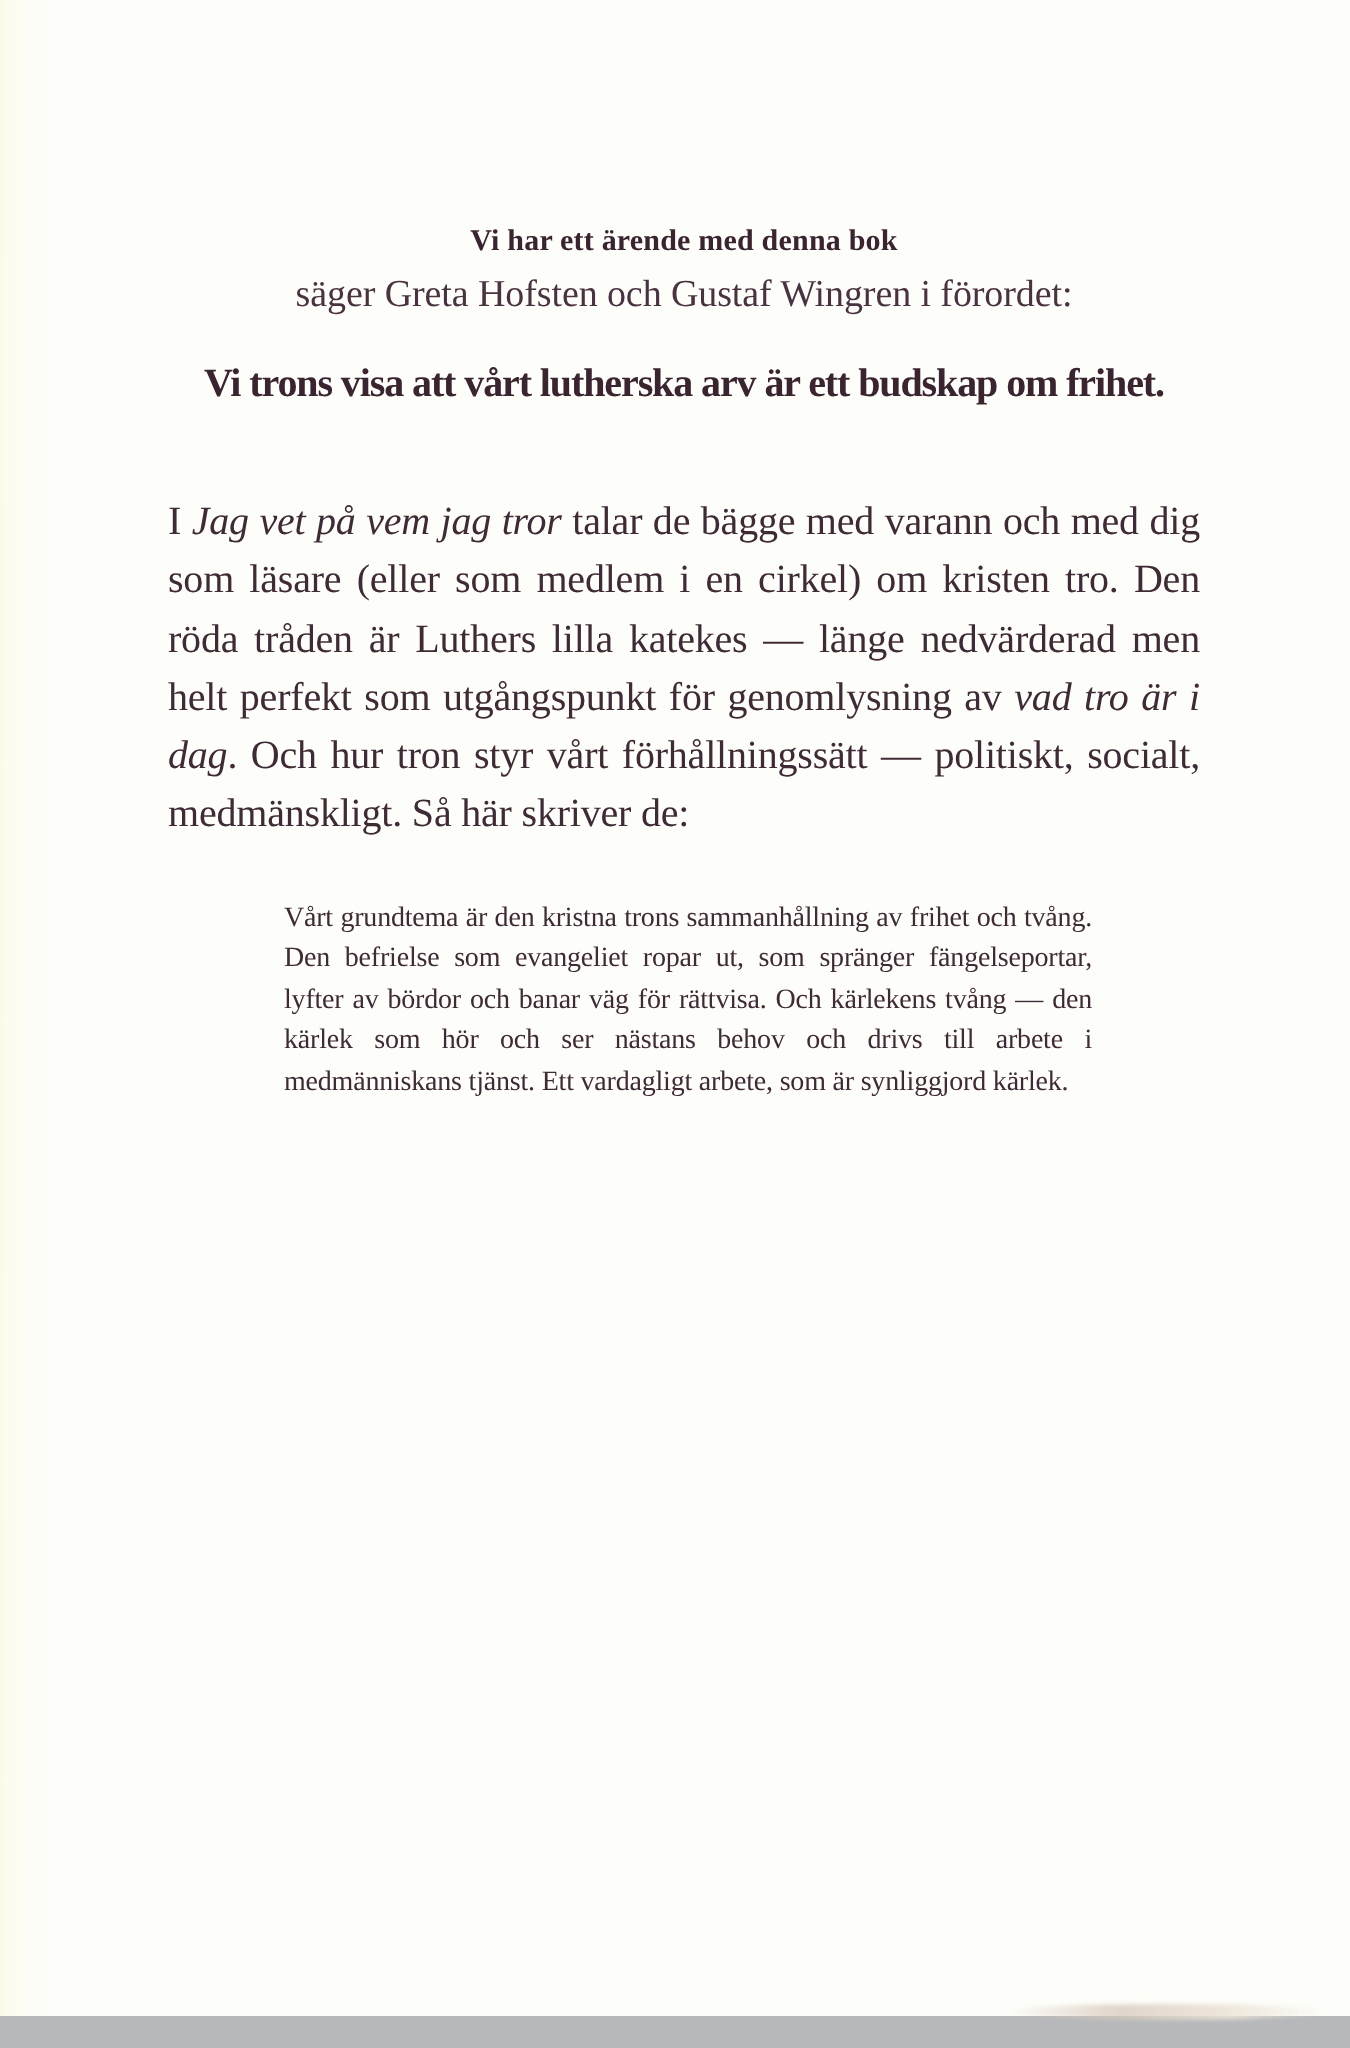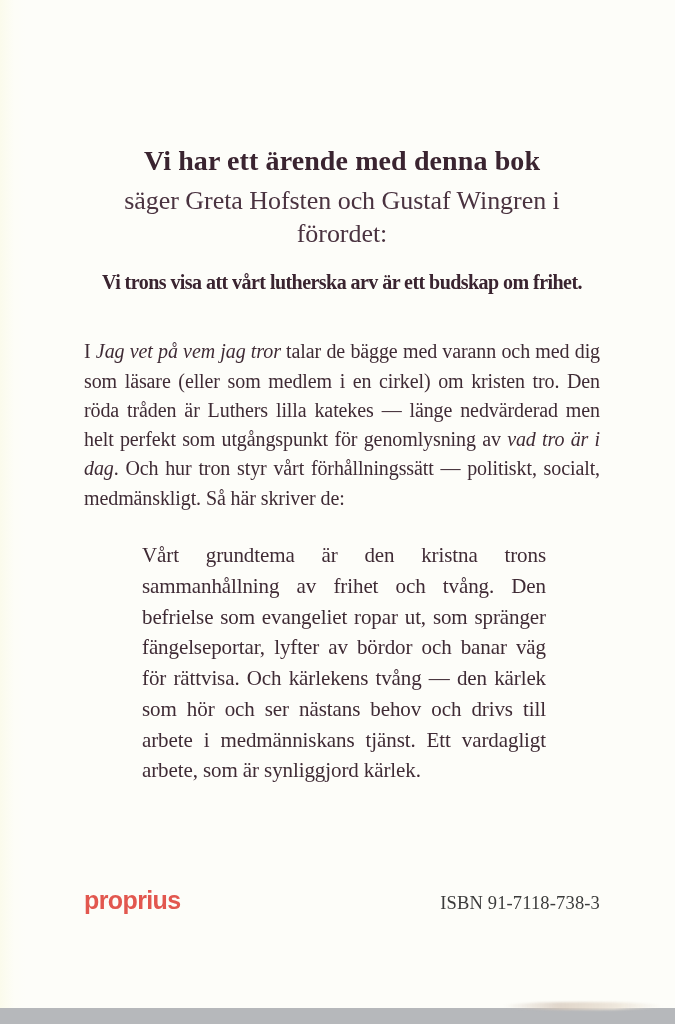--- a/index.html
+++ b/index.html
@@ -67,31 +67,30 @@
     width: 516px;
   }
 
   
   .headline-block {
     padding-top: 112px;
     text-align: center;
   }
 
   .headline-main {
-    font-size: 28px;
+    font-size: 15px;
     font-weight: bold;
     color: #3a2430;
     letter-spacing: 0.1px;
     line-height: 1.24;
-    margin-top: 32px;
   }
 
   .headline-sub {
     margin-top: 5px;
-    font-size: 26px;
+    font-size: 19px;
     font-weight: normal;
     color: #4a3340;
     line-height: 1.28;
     letter-spacing: -0.05px;
   }
 
   .headline-claim {
     margin-top: 20px;
     font-size: 20px;
     font-weight: bold;
@@ -115,21 +114,21 @@
 
   .body-paragraph em {
     font-style: italic;
   }
 
   
   .quote-block {
     margin-top: 27px;
     margin-left: 58px;
     width: 404px;
-    font-size: 21px;
+    font-size: 14px;
     line-height: 1.465;
     color: #3f2b35;
     text-align: justify;
     text-justify: inter-word;
     letter-spacing: -0.1px;
     hyphens: none;
   }
 
   
   .footer {
@@ -172,21 +171,17 @@
       <div class="headline-sub">säger Greta Hofsten och Gustaf Wingren i förordet:</div>
       <div class="headline-claim">Vi trons visa att vårt lutherska arv är ett budskap om frihet.</div>
     </div>
 
     <p class="body-paragraph"><span>I </span><em>Jag vet på vem jag tror</em><span> talar de bägge med varann och med dig som läsare (eller som medlem i en cirkel) om kristen tro. Den röda tråden är Luthers lilla katekes — länge nedvärderad men helt perfekt som utgångspunkt för genomlysning av </span><em>vad tro är i dag</em><span>. Och hur tron styr vårt förhållningssätt — politiskt, socialt, medmänskligt. Så här skriver de:</span></p>
 
     <blockquote class="quote-block">Vårt grundtema är den kristna trons sammanhållning av frihet och tvång. Den befrielse som evangeliet ropar ut, som spränger fängelseportar, lyfter av bördor och banar väg för rättvisa. Och kärlekens tvång — den kärlek som hör och ser nästans behov och drivs till arbete i medmänniskans tjänst. Ett vardagligt arbete, som är synliggjord kärlek.</blockquote>
 
   </div>
 
-  <div class="footer">
-    <div class="publisher-logo">proprius</div>
-    <div class="isbn">ISBN 91-7118-738-3</div>
-  </div>
 
   <div class="scan-edge"></div>
   <div class="scan-edge-highlight"></div>
 
 </div>
 
 </body></html>

